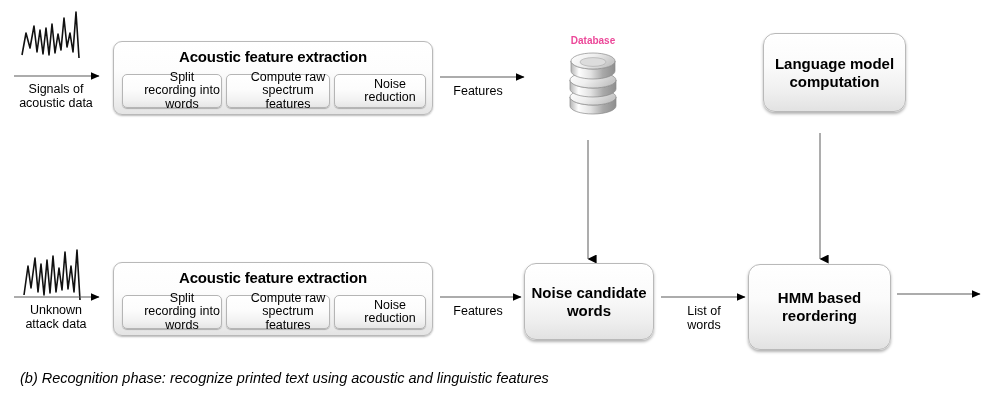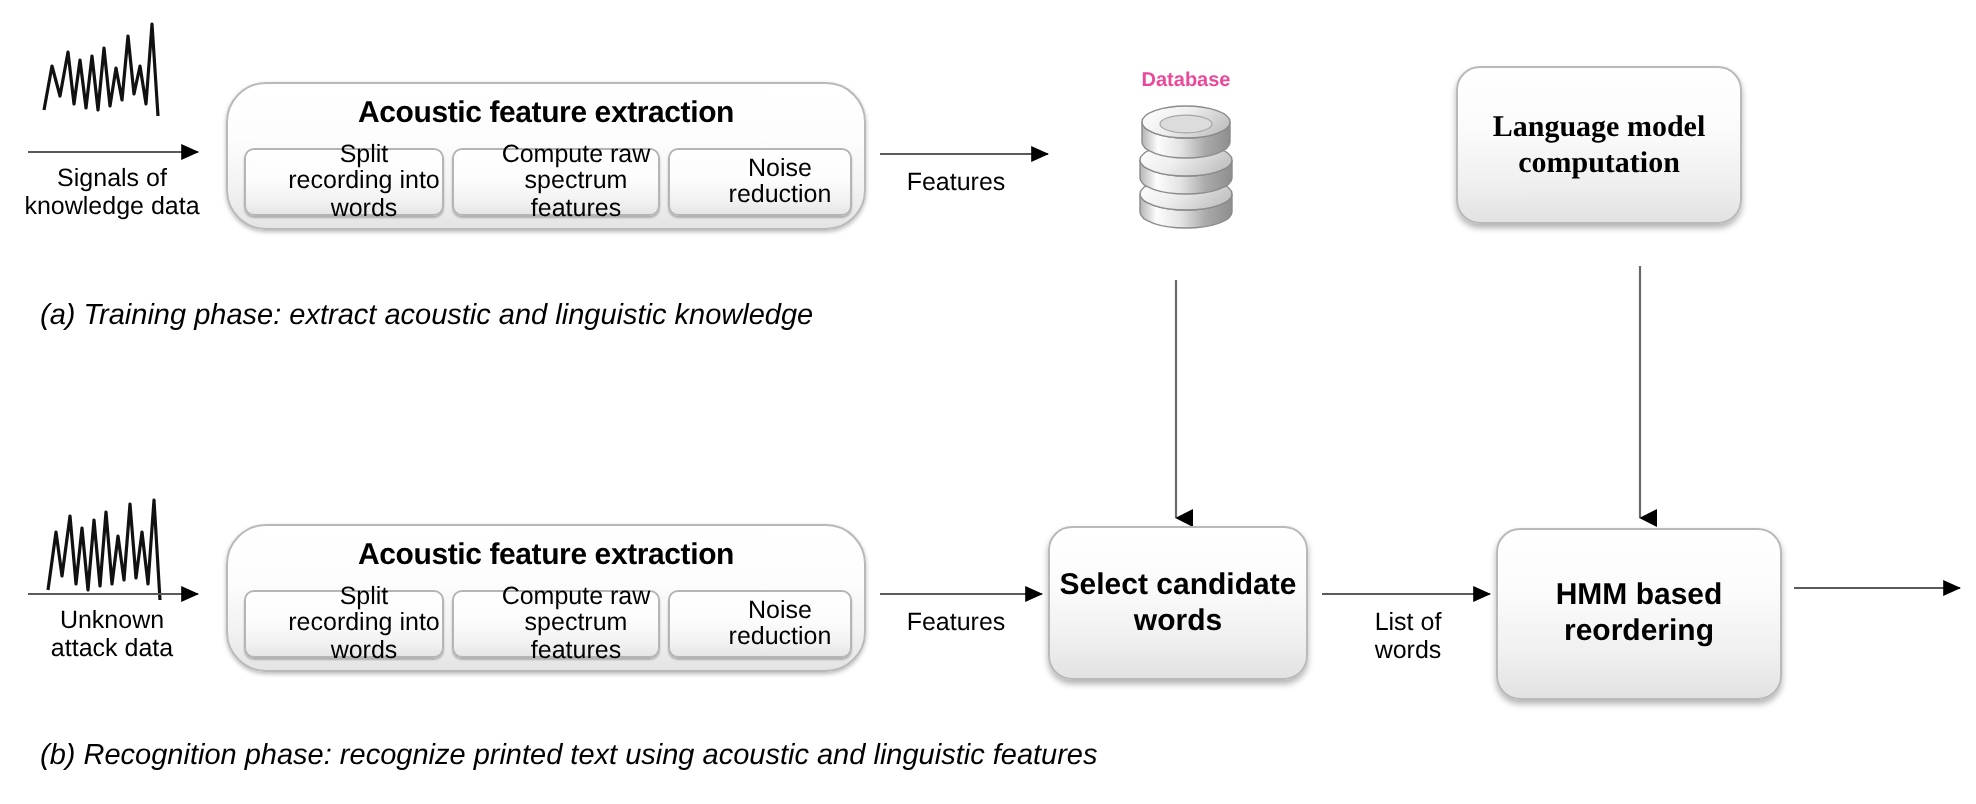--- a/index.html
+++ b/index.html
@@ -11,21 +11,21 @@
     overflow:hidden;
     position:relative;
   }
   #stage{position:absolute;left:0;top:0;width:988px;height:402px;}
   .abs{position:absolute;}
 
   
   .panel{
     position:absolute;
     border:1px solid #b9b9b9;
-    border-radius:20px;
+    border-radius:9px;
     background:linear-gradient(to bottom,#ffffff 0%,#fdfdfd 38%,#f2f2f2 72%,#e4e4e4 100%);
     box-shadow:0 1px 2px rgba(0,0,0,.28), inset 0 1px 0 #ffffff;
     box-sizing:border-box;
   }
   .panel .title{
     position:absolute;left:0;right:0;top:6px;
     text-align:center;
     font-weight:bold;
     font-size:15px;
     letter-spacing:-0.2px;
@@ -147,56 +147,55 @@
     <line x1="14" y1="297" x2="99" y2="297" stroke="#5a5a5a" stroke-width="1.1" marker-end="url(#ah)"></line>
 
     <line x1="440" y1="297" x2="521" y2="297" stroke="#5a5a5a" stroke-width="1.1" marker-end="url(#ah)"></line>
 
     <line x1="661" y1="297" x2="745" y2="297" stroke="#5a5a5a" stroke-width="1.1" marker-end="url(#ah)"></line>
 
     <line x1="897" y1="294" x2="980" y2="294" stroke="#5a5a5a" stroke-width="1.1" marker-end="url(#ah)"></line>
   </svg>
 
   <div class="lbl" style="left:4px;top:82px;width:104px;">Signals of
-knowledge data</div>
+acoustic data</div>
 
   <div class="panel" style="left:113px;top:41px;width:320px;height:74px;">
     <div class="title">Acoustic feature extraction</div>
     <div class="subbox" style="left:8px;top:32px;width:100px;height:34px;">Split recording
 into words</div>
     <div class="subbox" style="left:112px;top:32px;width:104px;height:34px;">Compute raw
 spectrum features</div>
     <div class="subbox" style="left:220px;top:32px;width:92px;height:34px;">Noise reduction</div>
   </div>
 
   <div class="lbl" style="left:440px;top:84px;width:76px;">Features</div>
 
   <div class="dbtitle" style="left:541px;top:35px;width:104px;">Database</div>
 
-  <div class="bigbox" style="left:728px;top:33px;width:143px;height:79px;font-family:Liberation Serif, serif;">Language
+  <div class="bigbox" style="left:763px;top:33px;width:143px;height:79px;">Language
 model
 computation</div>
 
-  <div class="caption" style="left:20px;top:150px;">(a) Training phase: extract acoustic and linguistic knowledge</div>
 
   <div class="lbl" style="left:4px;top:303px;width:104px;">Unknown
 attack data</div>
 
   <div class="panel" style="left:113px;top:262px;width:320px;height:74px;">
     <div class="title">Acoustic feature extraction</div>
     <div class="subbox" style="left:8px;top:32px;width:100px;height:34px;">Split recording
 into words</div>
     <div class="subbox" style="left:112px;top:32px;width:104px;height:34px;">Compute raw
 spectrum features</div>
     <div class="subbox" style="left:220px;top:32px;width:92px;height:34px;">Noise reduction</div>
   </div>
 
   <div class="lbl" style="left:440px;top:304px;width:76px;">Features</div>
 
-  <div class="bigbox" style="left:524px;top:263px;width:130px;height:77px;">Select
+  <div class="bigbox" style="left:524px;top:263px;width:130px;height:77px;">Noise
 candidate
 words</div>
 
   <div class="lbl" style="left:666px;top:304px;width:76px;">List of
 words</div>
 
   <div class="bigbox" style="left:748px;top:264px;width:143px;height:86px;">HMM based
 reordering</div>
 
 

